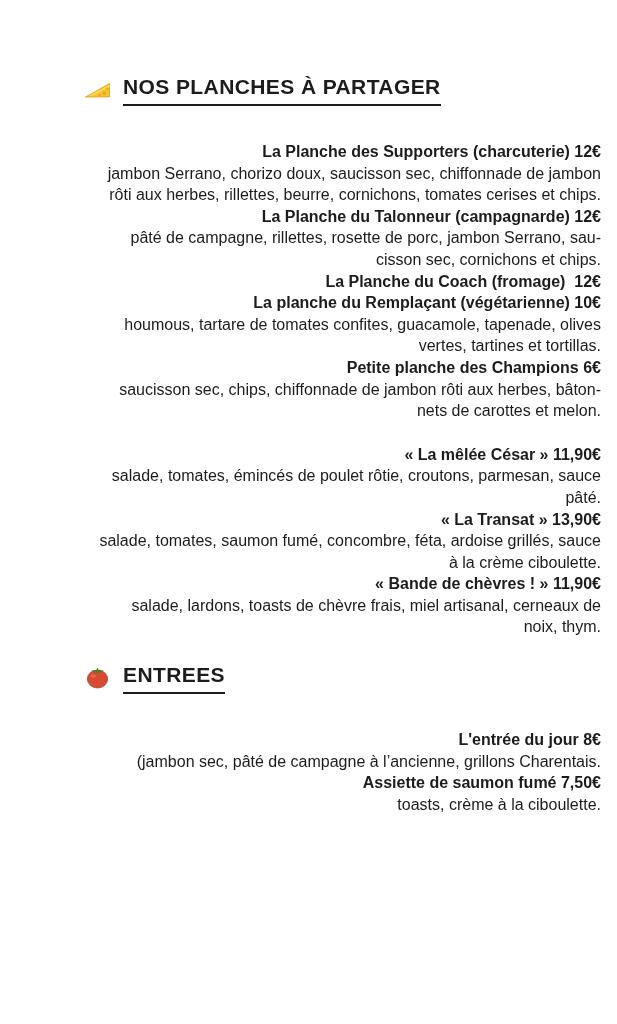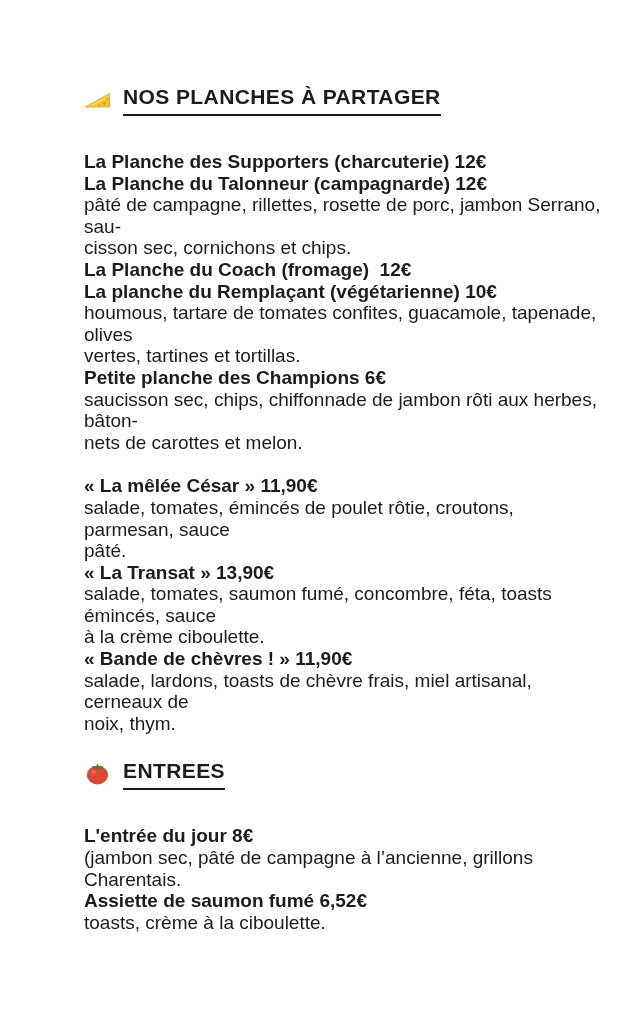--- a/index.html
+++ b/index.html
@@ -21,39 +21,40 @@
     padding: 64px 16px 0 84px;
   }
   .section {
     margin: 0 0 22px 0;
   }
   .section-header {
     display: flex;
     align-items: center;
     gap: 12px;
     line-height: 30px;
-    margin: 18px 0 35px 0;
+    margin: 8px 0 35px 0;
   }
   .section-icon {
     width: 27px;
     height: 27px;
     flex: 0 0 auto;
   }
   .section-title {
     font-size: 21px;
     font-weight: bold;
     letter-spacing: 0.4px;
     white-space: pre;
     border-bottom: 2px solid #1c1c1c;
     padding-bottom: 2px;
   }
   .items {
-    font-size: 19px;
+    font-size: 16px;
     line-height: 21.6px;
     max-width: 517px;
+    text-align: right;
   }
   .item-title {
     font-weight: bold;
     white-space: pre-wrap;
   }
   .item-desc {
     font-weight: normal;
     white-space: pre-wrap;
   }
 </style>
@@ -71,20 +72,22 @@
           <circle cx="27" cy="23" r="2.3" fill="#e3a81c"></circle>
           <circle cx="31" cy="17" r="1.7" fill="#e3a81c"></circle>
           <circle cx="20.5" cy="25" r="1.5" fill="#e3a81c"></circle>
         </svg>
       </span>
       <span class="section-title">NOS PLANCHES À PARTAGER</span>
     </div>
     <div class="items">
       <div class="menu-item">
         <div class="item-title">La Planche des Supporters (charcuterie) 12€</div>
+        <div class="item-desc">jambon Serrano, chorizo doux, saucisson sec, chiffonnade de jambon
+rôti aux herbes, rillettes, beurre, cornichons, tomates cerises et chips.</div>
       </div>
       <div class="menu-item">
         <div class="item-title">La Planche du Talonneur (campagnarde) 12€</div>
         <div class="item-desc">pâté de campagne, rillettes, rosette de porc, jambon Serrano, sau-
 cisson sec, cornichons et chips.</div>
       </div>
       <div class="menu-item">
         <div class="item-title">La Planche du Coach (fromage)  12€</div>
       </div>
       <div class="menu-item">
@@ -102,21 +105,21 @@
 
   <div class="section">
     <div class="items">
       <div class="menu-item">
         <div class="item-title">« La mêlée César » 11,90€</div>
         <div class="item-desc">salade, tomates, émincés de poulet rôtie, croutons, parmesan, sauce
 pâté.</div>
       </div>
       <div class="menu-item">
         <div class="item-title">« La Transat » 13,90€</div>
-        <div class="item-desc">salade, tomates, saumon fumé, concombre, féta, toasts émincés, sauce
+        <div class="item-desc">salade, tomates, saumon fumé, concombre, féta, ardoise grillés, sauce
 à la crème ciboulette.</div>
       </div>
       <div class="menu-item">
         <div class="item-title">« Bande de chèvres ! » 11,90€</div>
         <div class="item-desc">salade, lardons, toasts de chèvre frais, miel artisanal, cerneaux de
 noix, thym.</div>
       </div>
     </div>
   </div>
 
@@ -133,19 +136,19 @@
       <span class="section-title">ENTREES</span>
     </div>
     <div class="items">
       <div class="menu-item">
         <div class="item-title">L'entrée du jour 8€</div>
       </div>
       <div class="menu-item">
         <div class="item-desc">(jambon sec, pâté de campagne à l’ancienne, grillons Charentais.</div>
       </div>
       <div class="menu-item">
-        <div class="item-title">Assiette de saumon fumé 6,52€</div>
+        <div class="item-title">Assiette de saumon fumé 7,50€</div>
         <div class="item-desc">toasts, crème à la ciboulette.</div>
       </div>
     </div>
   </div>
 
 </div>
 
 </body></html>

